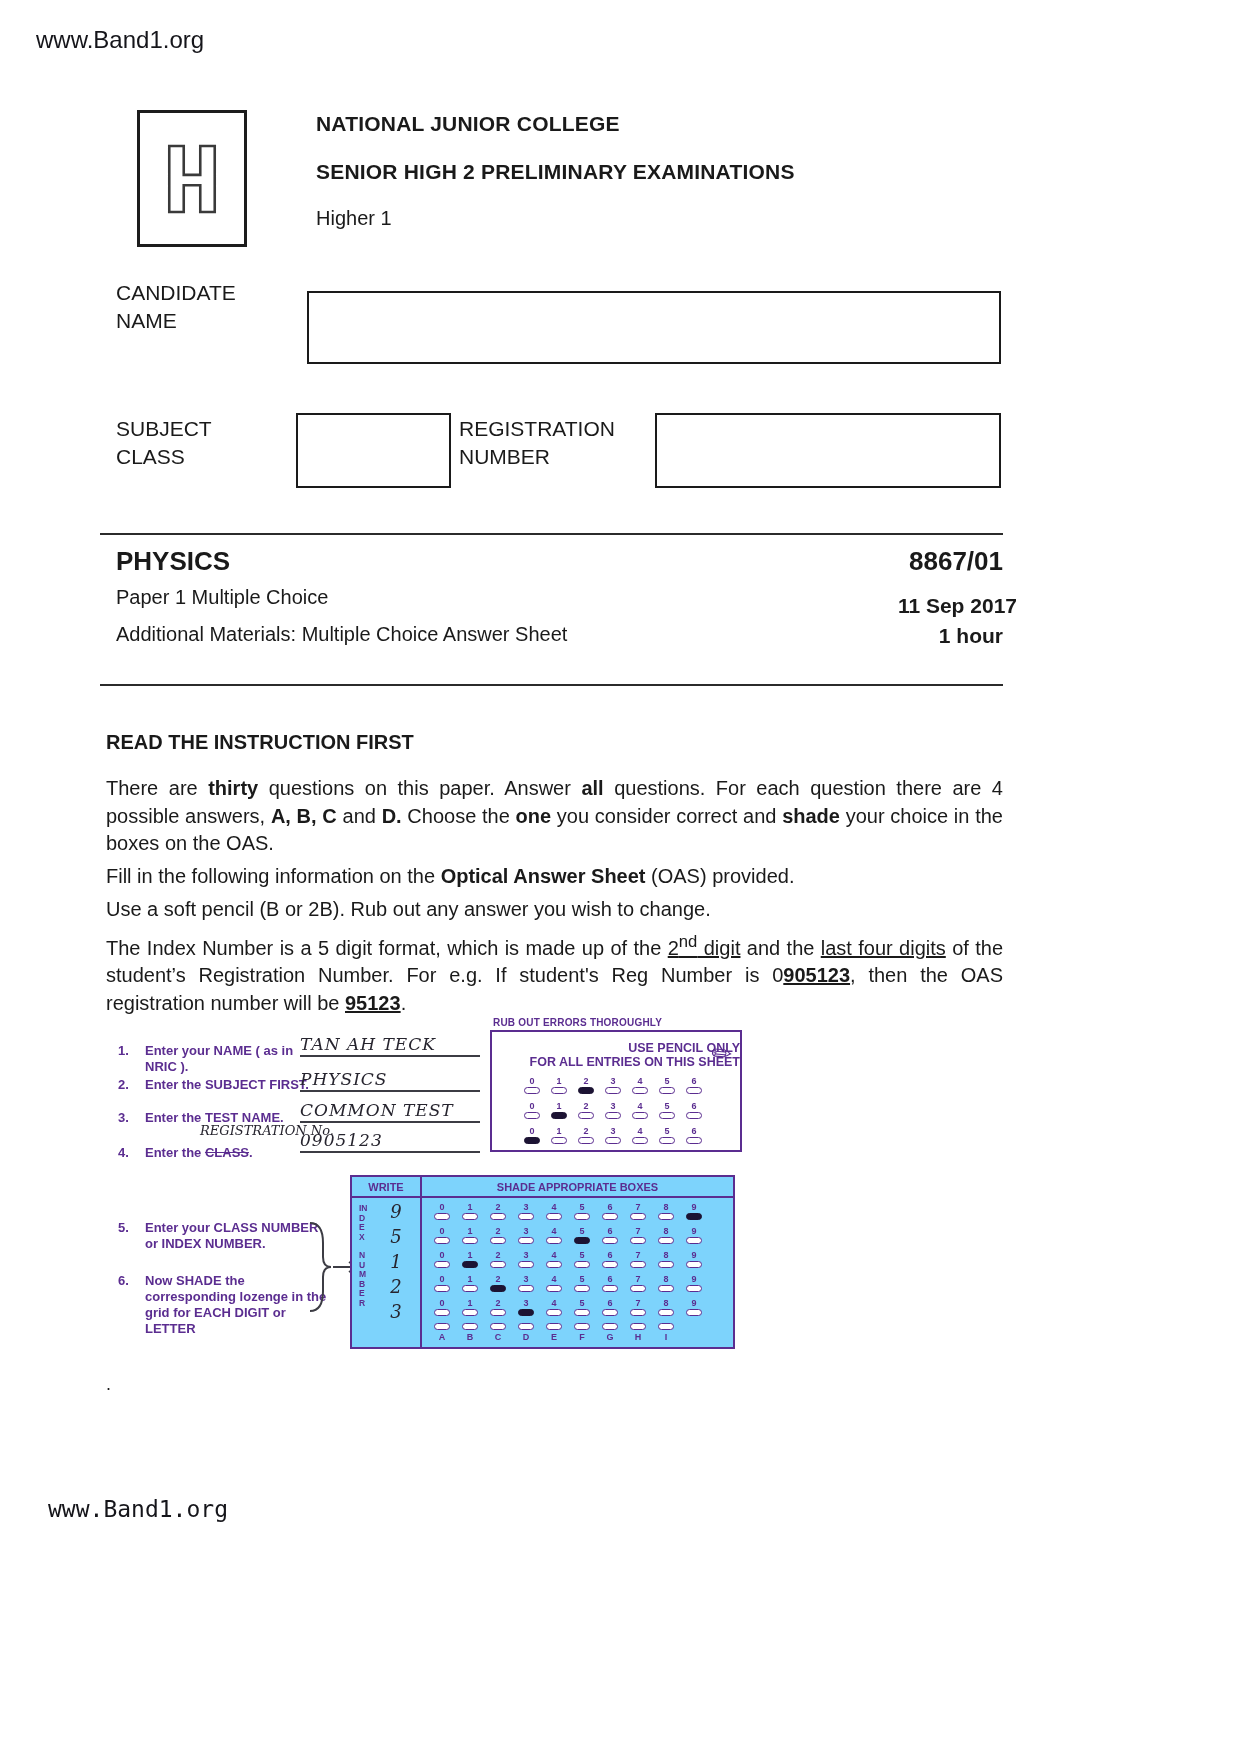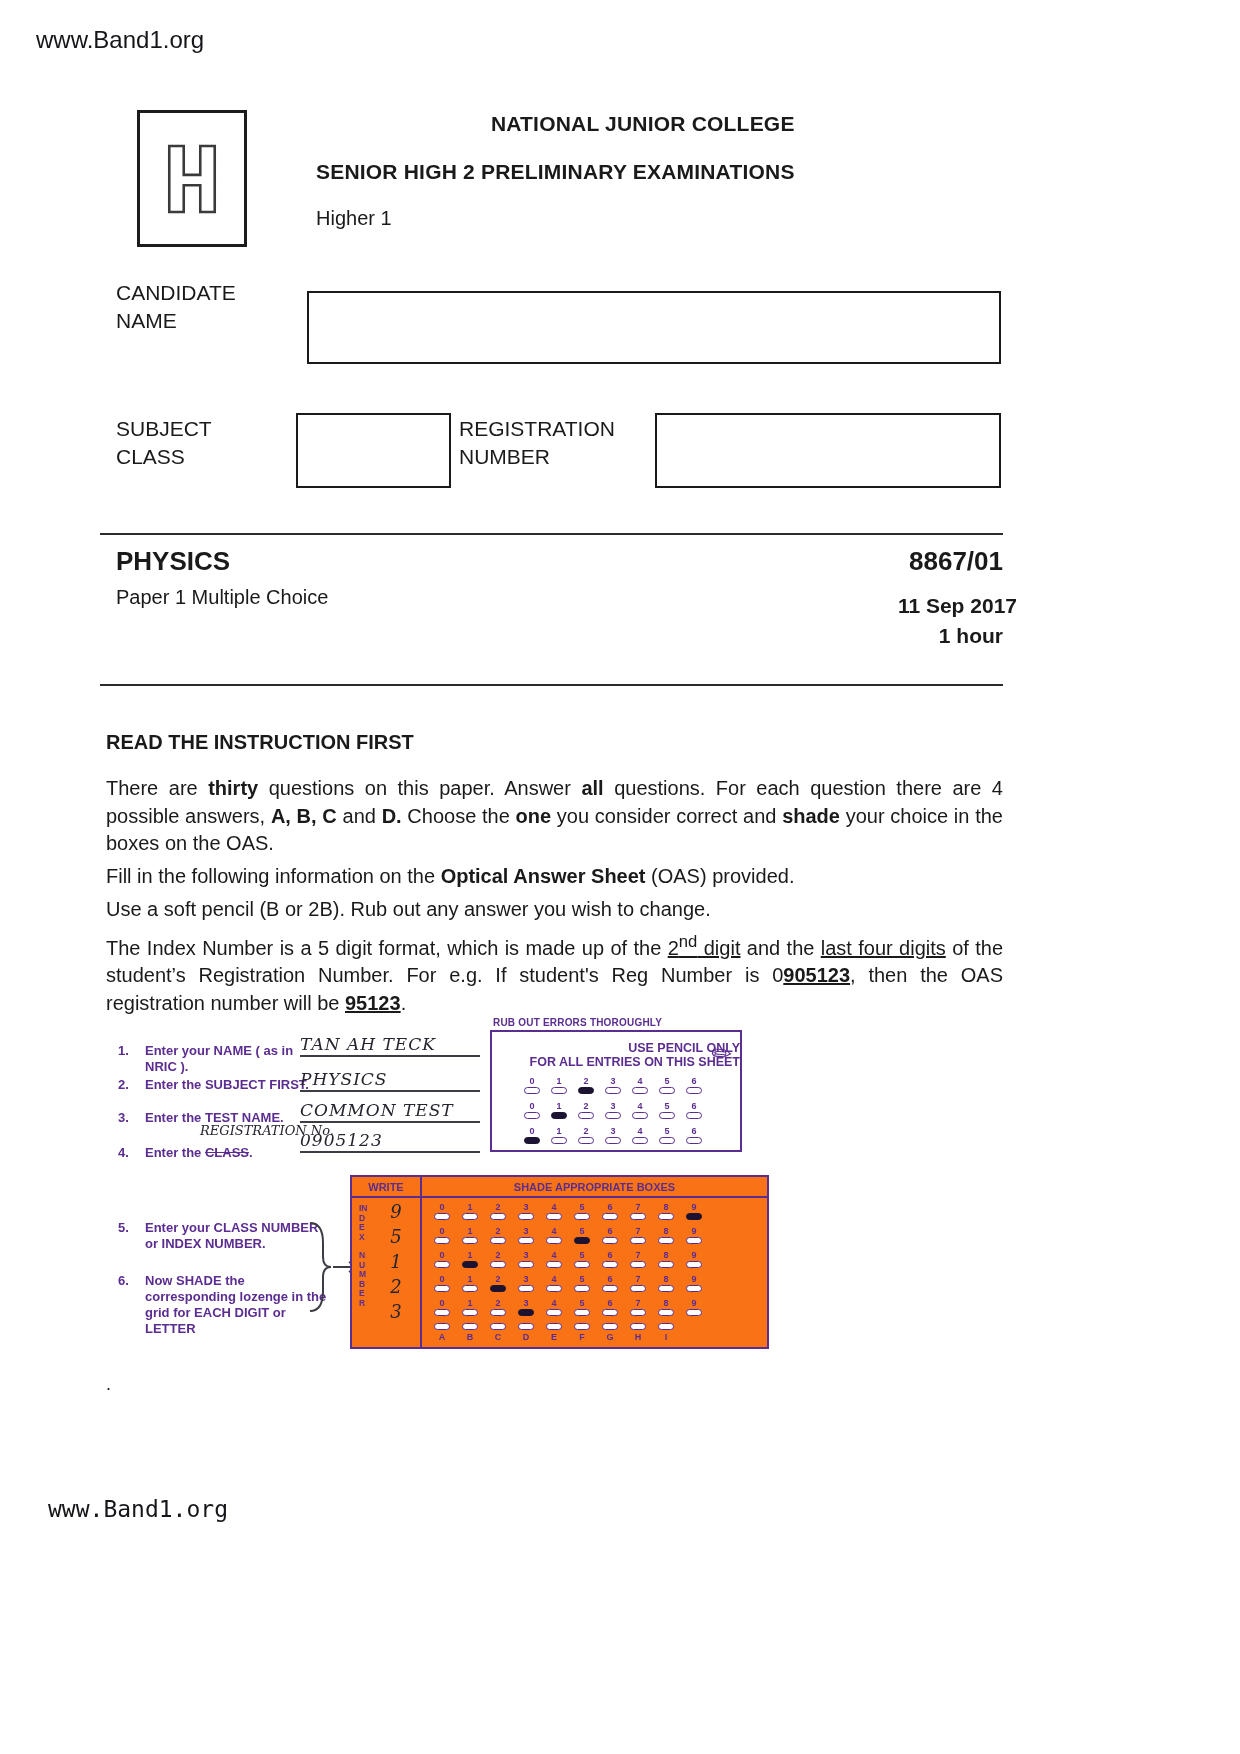--- a/index.html
+++ b/index.html
@@ -5,21 +5,21 @@
   * { margin:0; padding:0; box-sizing:border-box; }
   html,body { background:#e8e8e8; }
   body { font-family:"Liberation Sans", sans-serif; }
   .page { position:relative; width:1240px; height:1754px; margin:0 auto; background:#ffffff; color:#1a1a1a; overflow:hidden; }
 
   .wm-top { position:absolute; left:36px; top:26px; font-size:24px; color:#15151a; }
   .wm-bottom { position:absolute; left:48px; top:1496px; font-size:23px; font-family:"DejaVu Sans Mono", monospace; color:#15151a; }
 
   .logo-box { position:absolute; left:137px; top:110px; width:110px; height:137px; border:3px solid #1c1c1c; display:flex; align-items:center; justify-content:center; }
   .header-text { position:absolute; left:316px; top:112px; }
-  .college { font-weight:bold; font-size:21px; letter-spacing:.2px;text-align:right; }
+  .college { font-weight:bold; font-size:21px; letter-spacing:.2px; }
   .exam { font-weight:bold; font-size:21px; margin-top:24px; letter-spacing:.2px; }
   .level { font-size:20px; margin-top:23px; }
 
   .lbl { position:absolute; font-size:21px; line-height:28px; }
   .cand-label { left:116px; top:279px; }
   .subj-label { left:116px; top:415px; }
   .reg-label  { left:459px; top:415px; }
   .box { position:absolute; border:2px solid #1a1a1a; background:#fff; }
   .cand-box { left:307px; top:291px; width:694px; height:73px; }
   .subj-box { left:296px; top:413px; width:155px; height:75px; }
@@ -63,21 +63,21 @@
   .s1 { left:18px; top:28px; } .s2 { left:18px; top:62px; } .s3 { left:18px; top:95px; }
   .s4 { left:18px; top:130px; } .s5 { left:18px; top:205px; } .s6 { left:18px; top:258px; }
   .struck { text-decoration:line-through; }
   .value { position:absolute; left:200px; width:180px; height:30px; border-bottom:2px solid #3c3c44; display:flex; align-items:flex-end; padding-bottom:1px; }
   .v1 { top:12px; } .v2 { top:47px; } .v3 { top:78px; } .v4 { top:108px; }
   .hand { font-family:"DejaVu Serif", serif; font-style:italic; font-size:17px; color:#26242e; letter-spacing:1px; white-space:nowrap; }
   .reg-above { position:absolute; left:100px; top:108px; font-family:"DejaVu Serif", serif; font-style:italic; font-size:13px; color:#26242e; white-space:nowrap; }
 
   .pointer { position:absolute; left:208px; top:200px; }
 
-  .grid-table { position:absolute; left:250px; top:160px; width:419px; border:2px solid var(--purple,#5b2d90); background:#f97316; }
+  .grid-table { position:absolute; left:250px; top:160px; width:385px; border:2px solid var(--purple,#5b2d90); background:#7dd3fc; }
   .grid-header { display:flex; border-bottom:2px solid var(--purple,#5b2d90); font-size:11px; font-weight:bold; }
   .gh-write { width:70px; flex:0 0 70px; text-align:center; border-right:2px solid var(--purple,#5b2d90); padding:4px 0 3px; }
   .gh-shade { flex:1; text-align:center; padding:4px 0 3px; }
   .grid-body { display:flex; }
   .gb-left { width:70px; flex:0 0 70px; border-right:2px solid var(--purple,#5b2d90); display:flex; }
   .vert-labels { width:20px; padding:6px 0 0 7px; font-size:8.5px; font-weight:bold; line-height:9.5px; }
   .vert { width:9px; word-break:break-all; }
   .vert.num { margin-top:9px; }
   .written-col { flex:1; display:flex; flex-direction:column; align-items:center; padding-top:2px; }
   .written-digit { height:25px; line-height:23px; font-family:"DejaVu Serif", serif; font-style:italic; font-size:18px; color:#26242e; }
@@ -124,20 +124,21 @@
   <div class="lbl reg-label">
     <div>REGISTRATION</div>
     <div>NUMBER</div>
   </div>
   <div class="box reg-box"></div>
 
   <div class="rule rule1"></div>
 
   <div class="subject">PHYSICS</div>
   <div class="paper-line">Paper 1 Multiple Choice</div>
+  <div class="materials">Additional Materials: Multiple Choice Answer Sheet</div>
   <div class="code">8867/01</div>
   <div class="date">11 Sep 2017</div>
   <div class="duration">1 hour</div>
 
   <div class="rule rule2"></div>
 
   <div class="inst-head">READ THE INSTRUCTION FIRST</div>
 
   <div class="para p1">
     <span>There are </span><span class="b">thirty</span><span> questions on this paper. Answer </span><span class="b">all</span><span> questions. For each question there are 4 possible answers, </span><span class="b">A, B, C</span><span> and </span><span class="b">D.</span><span> Choose the </span><span class="b">one</span><span> you consider correct and </span><span class="b">shade</span><span> your choice in the boxes on the OAS.</span>

